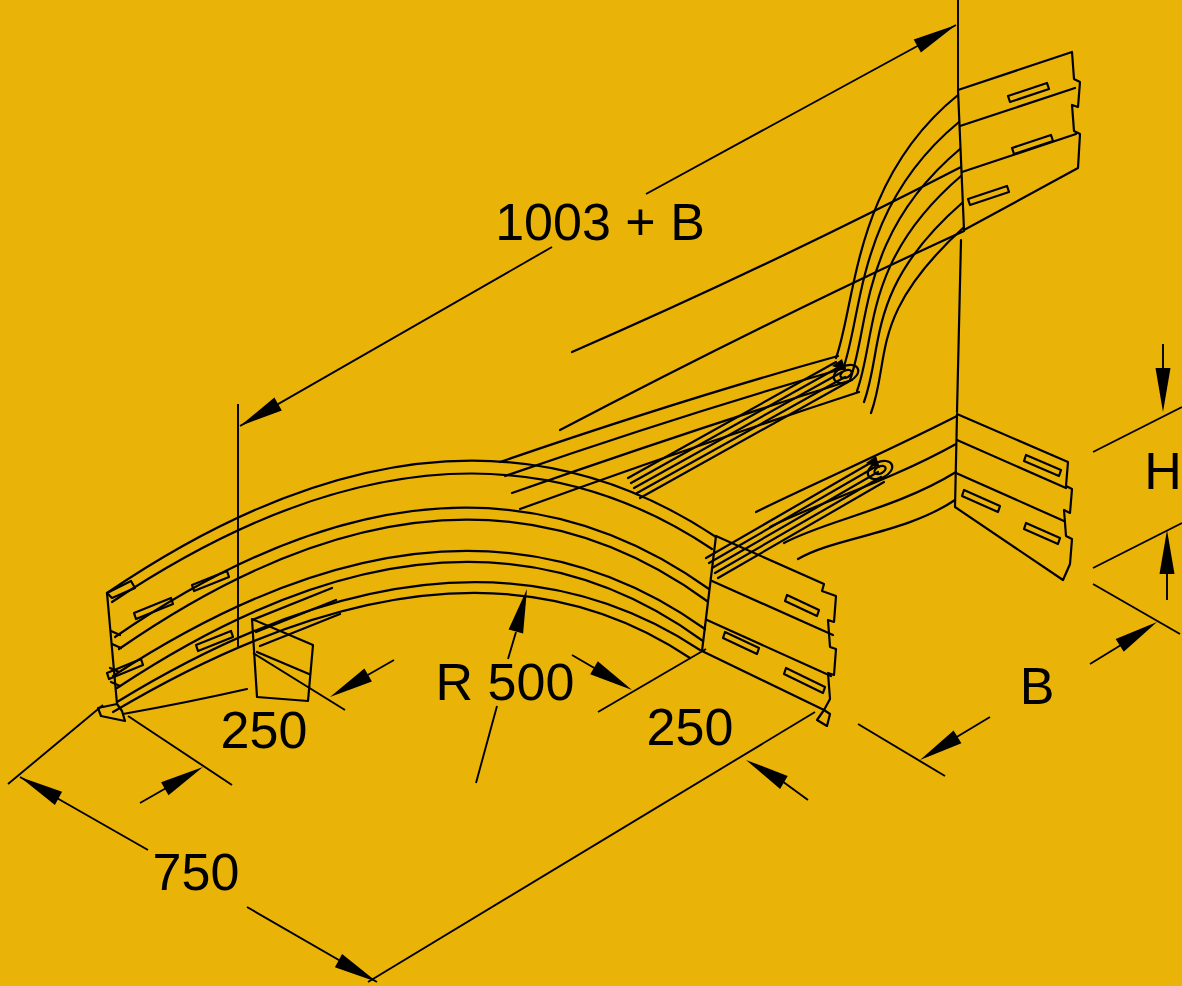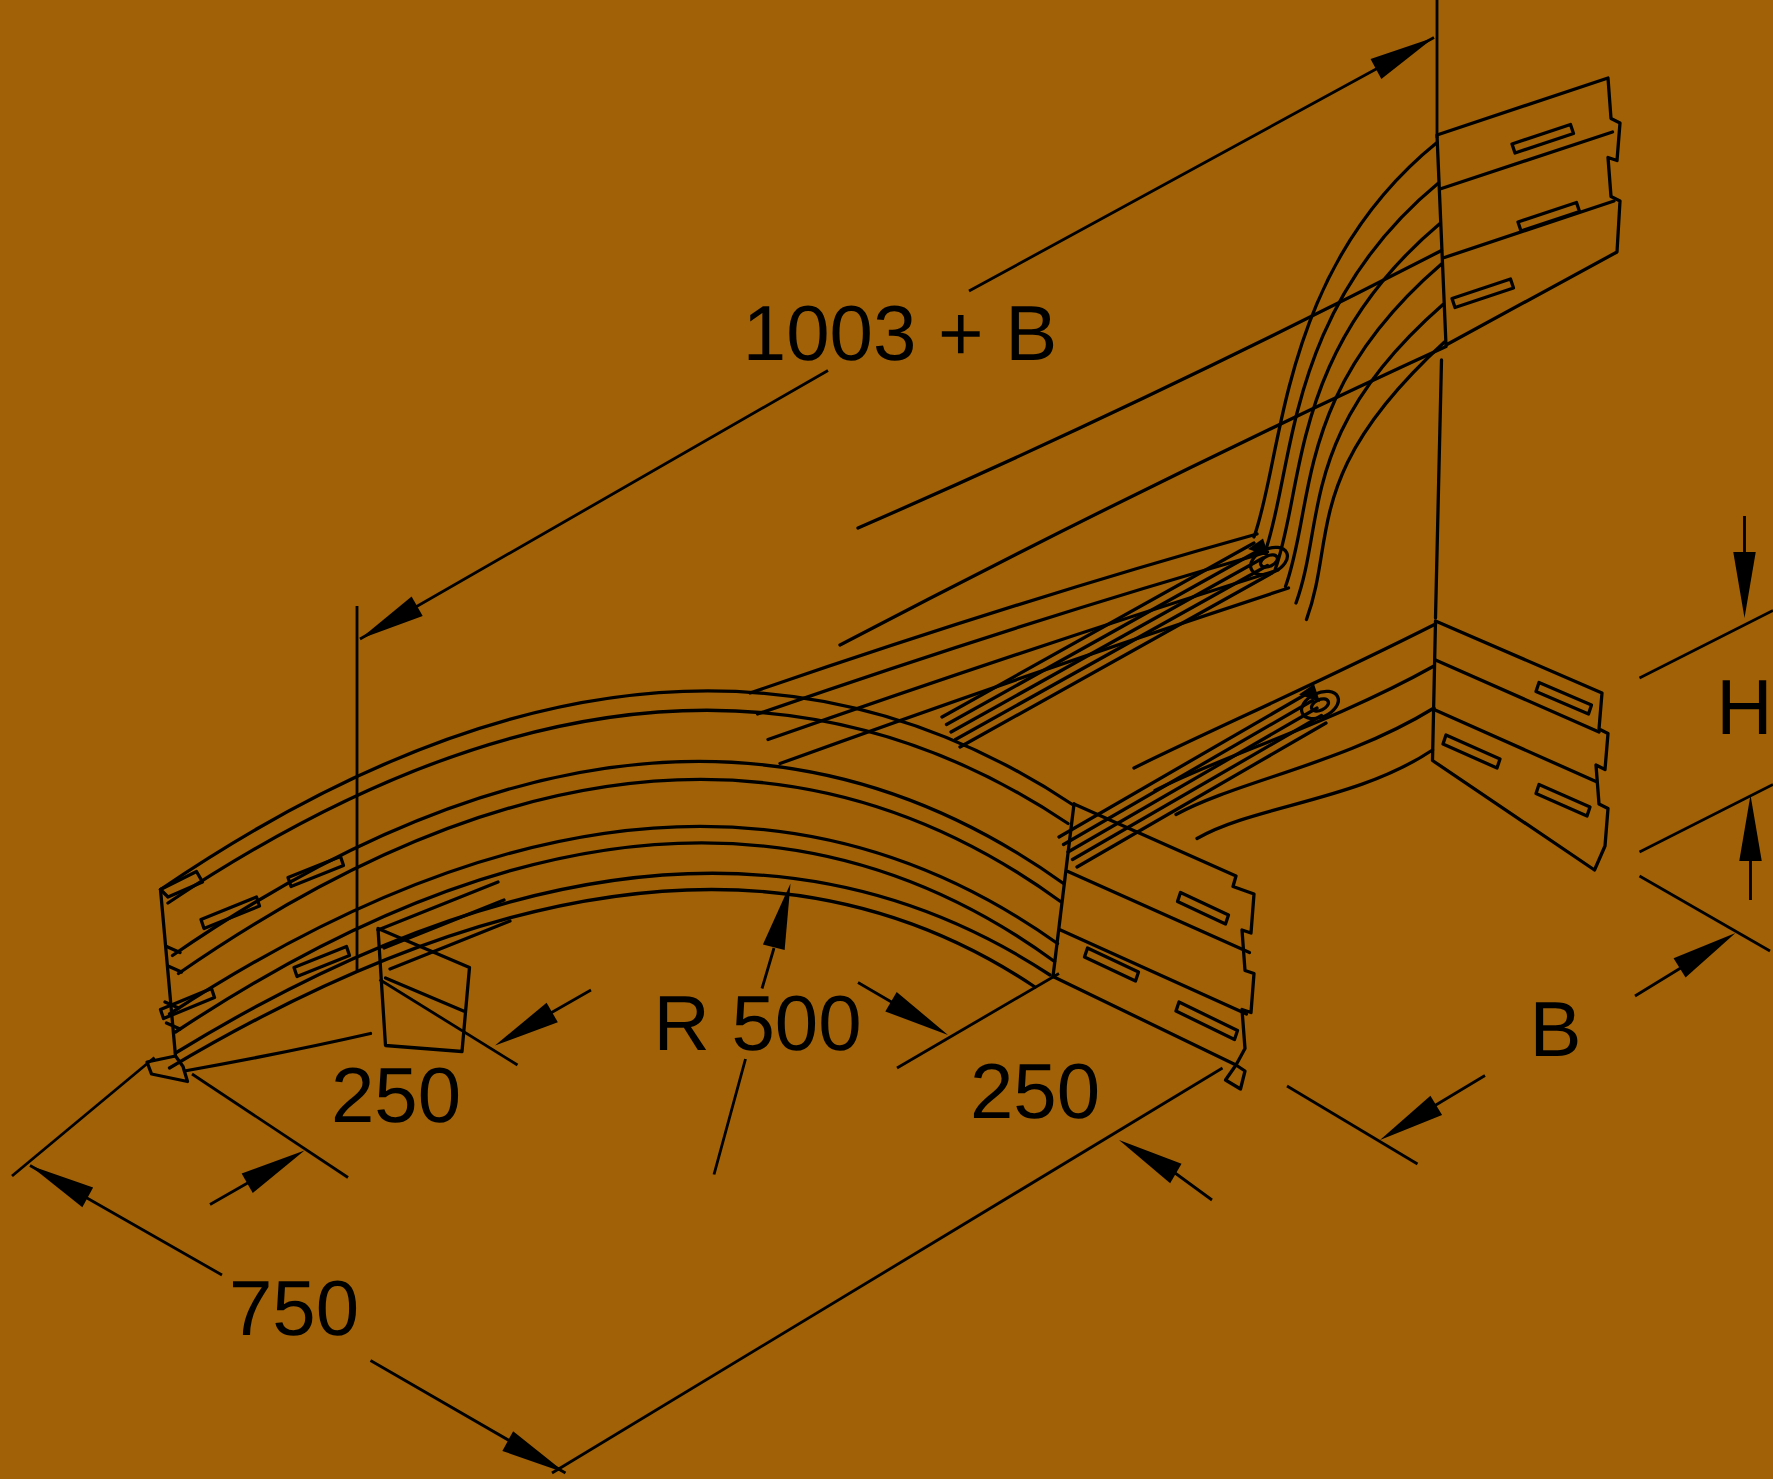--- a/index.html
+++ b/index.html
@@ -1,16 +1,16 @@
 <!DOCTYPE html>
 <html><head>
 <meta charset="utf-8">
 <style>
   html,body{margin:0;padding:0;background:#fff;}
-  .stage{position:relative;width:1182px;height:986px;background:#a16207;overflow:hidden;}
+  .stage{position:relative;width:1182px;height:986px;background:#eab308;overflow:hidden;}
   svg{display:block;}
   .body-line{stroke:#000;stroke-width:2.2;fill:none;stroke-linecap:round;stroke-linejoin:round;}
   .dim-line{stroke:#000;stroke-width:1.9;fill:none;stroke-linecap:butt;}
   .arrow{fill:#000;stroke:none;}
   .dim-text{font-family:"Liberation Sans","DejaVu Sans",sans-serif;font-size:52px;fill:#000;text-anchor:middle;}
   .clamp-fill{fill:#000;stroke:none;}
 </style>
 </head>
 <body>
 

